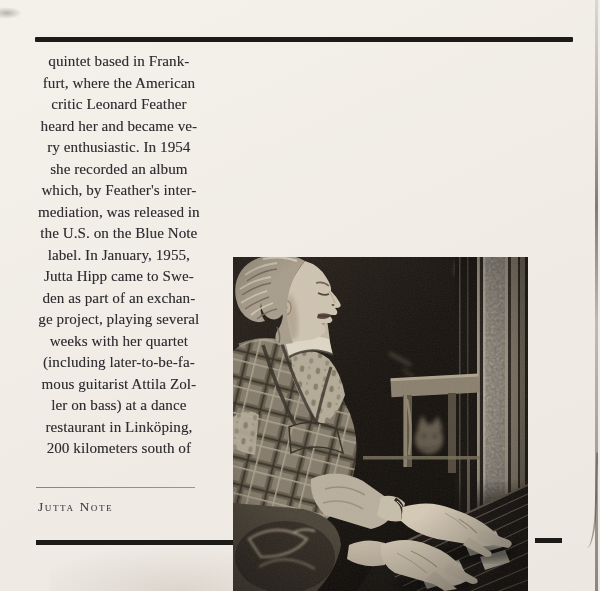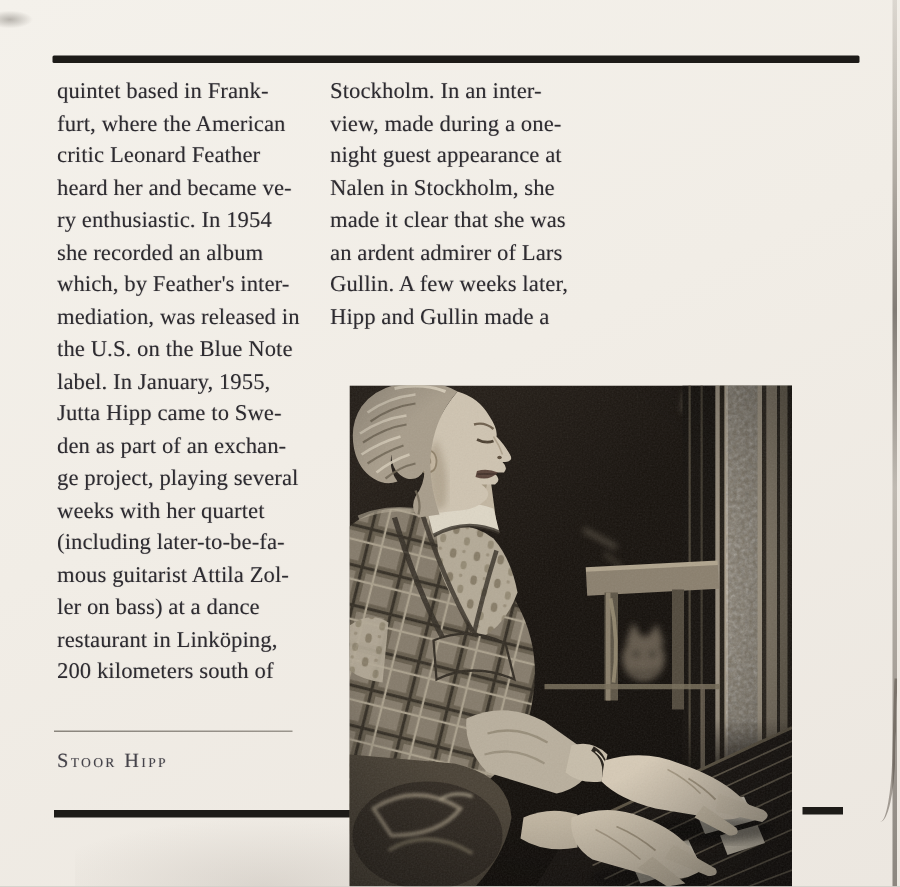--- a/index.html
+++ b/index.html
@@ -15,21 +15,21 @@
   .bottom-rule-left{left:36px;top:540px;width:200px;height:5px;}
   .bottom-rule-right{left:535px;top:538px;width:27px;height:5px;}
   .caption-rule{position:absolute;left:36px;top:487px;width:159px;height:1px;
     background:linear-gradient(to right,#8a857d,#9a958d);}
   .col{
     position:absolute;top:51px;
     font-size:15px;line-height:21.5px;letter-spacing:.1px;
     color:#2d2b30;white-space:pre;
     text-shadow:.3px .3px .6px rgba(45,43,48,.35);
   }
-  .col1{left:38px;}
+  .col1{left:38px;text-align:center;}
   .col2{left:220px;}
   .col3{left:402px;}
   .caption{
     position:absolute;left:38px;top:499px;
     font-variant:small-caps;font-size:13.5px;letter-spacing:1.6px;
     color:#45434a;text-shadow:.3px .3px .5px rgba(60,58,64,.3);
   }
   .photo{position:absolute;left:233px;top:257px;width:295px;height:334px;}
   .photo svg{display:block;width:295px;height:334px;}
   .page-edge-shadow{
@@ -74,31 +74,23 @@
 label. In January, 1955,
 Jutta Hipp came to Swe-
 den as part of an exchan-
 ge project, playing several
 weeks with her quartet
 (including later-to-be-fa-
 mous guitarist Attila Zol-
 ler on bass) at a dance
 restaurant in Linköping,
 200 kilometers south of</div>
-  <div class="col col2">Stockholm. In an inter-
-view, made during a one-
-night guest appearance at
-Nalen in Stockholm, she
-made it clear that she was
-an ardent admirer of Lars
-Gullin. A few weeks later,
-Hipp and Gullin made a</div>
 
   <div class="caption-rule"></div>
-  <div class="caption">Stoor Hipp</div>
+  <div class="caption">Jutta Note</div>
 
   <div class="rule bottom-rule-left"></div>
   <div class="rule bottom-rule-right"></div>
   <div class="bottom-shade"></div>
 
   <div class="photo">
     <svg viewBox="0 0 295 334" role="img" aria-label="Black-and-white photograph of Jutta Hipp playing the piano">
       <defs>
         <linearGradient id="bgGrad" x1="0%" y1="0%" x2="80%" y2="100%">
           <stop offset="0%" stop-color="#2a231c"></stop>

